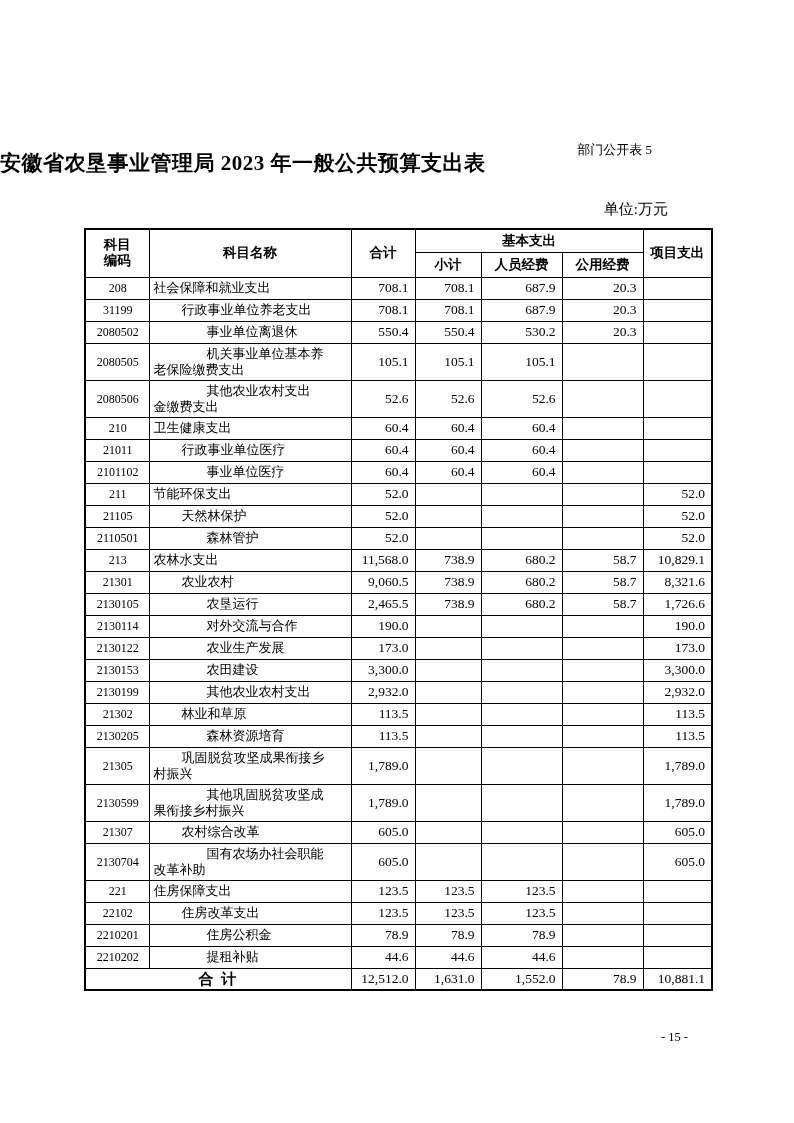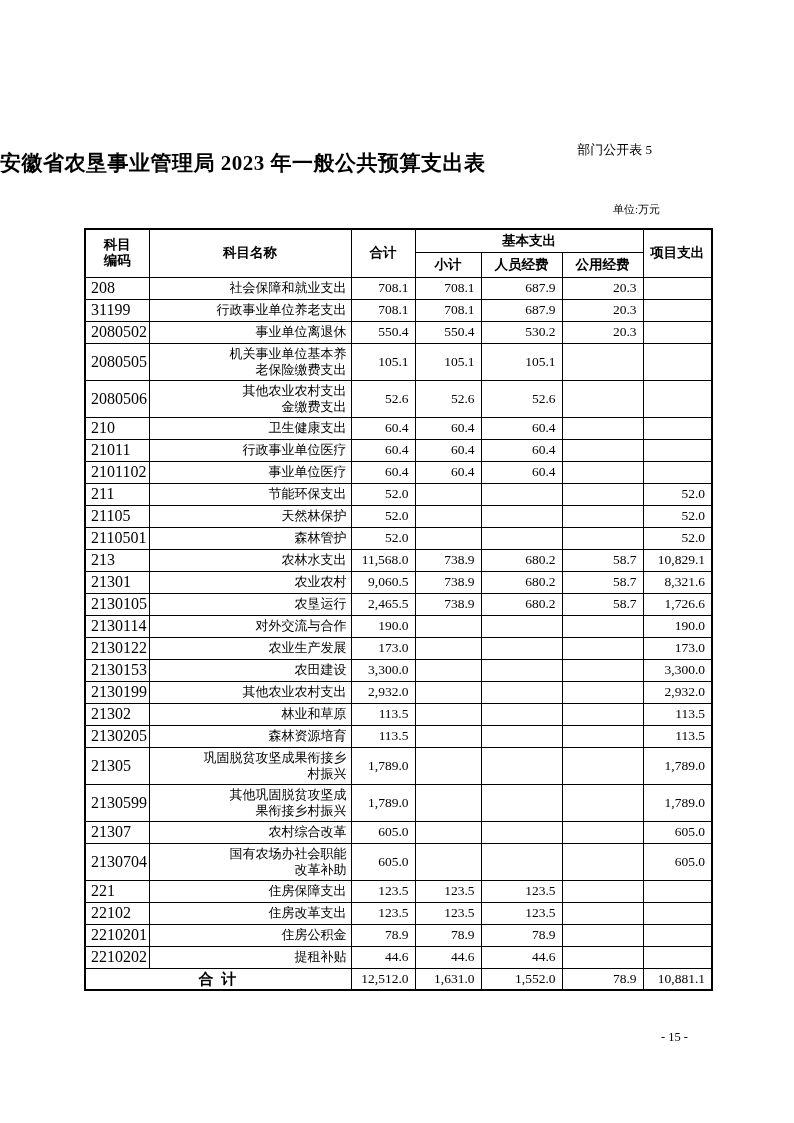--- a/index.html
+++ b/index.html
@@ -12,22 +12,22 @@
   .doc-label {
     position:absolute; top:106px; right:142px;
     font-size:13px; line-height:16px;margin-top:36px;
   }
   .title {
     position:absolute; top:149px; left:0; width:100%;
     text-align:left; font-size:21px; font-weight:bold;
     letter-spacing:0.5px;
   }
   .unit-note {
-    position:absolute; top:201px; right:134px;
-    font-size:11px; line-height:16px;
+    position:absolute; top:201px; right:126px;
+    font-size:15px; line-height:16px;
   }
   table.budget {
     position:absolute; left:84px; top:228px; width:627px;
     border-collapse:collapse; table-layout:fixed;
     font-size:13px;
     border:2px solid #000;
   }
   .budget th, .budget td {
     border:1px solid #000;
     vertical-align:middle;
@@ -35,23 +35,23 @@
   }
   .budget thead th {
     font-weight:bold; text-align:center;
     font-size:13.5px; line-height:16px; padding:1px 2px;
   }
   .budget thead { border-bottom:1.5px solid #000; }
   .budget thead tr.h1 { height:23px; }
   .budget thead tr.h2 { height:25px; }
   .budget tbody tr { height:22px; }
   .budget td { padding:2px 4px; line-height:16px; }
-  td.code { text-align:left; padding-left:5px; font-size:16px; }
+  td.code { text-align:center; padding-left:5px; font-size:12px; }
   td.name {
-    text-align:right; white-space:pre-line;
+    text-align:left; white-space:pre-line;
     padding-left:4px; padding-right:4px;
   }
   .indent-0 { text-indent:0; }
   .indent-1 { text-indent:28px; }
   .indent-2 { text-indent:53px; }
   td.num { text-align:right; padding-right:6px; font-size:13.5px; }
   .budget tfoot tr { height:14px; }
   .budget tfoot { border-top:1.5px solid #000; }
   td.total-label {
     text-align:center; font-weight:bold; font-size:15px;

